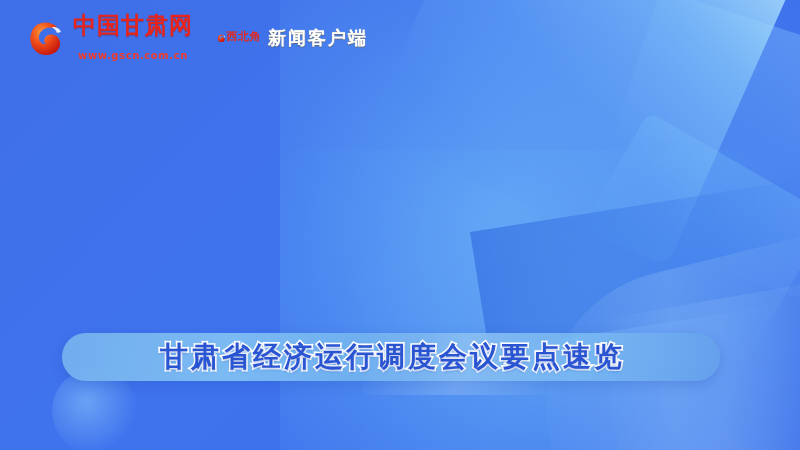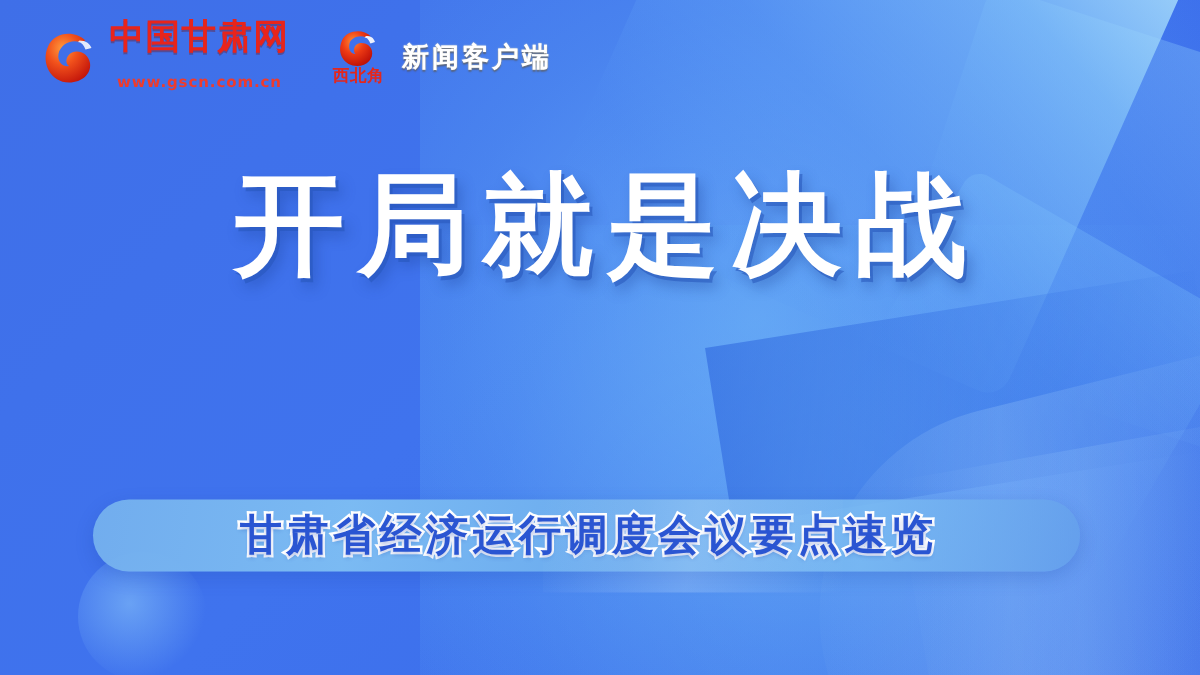--- a/index.html
+++ b/index.html
@@ -171,21 +171,20 @@
     letter-spacing: 0.6px;
     white-space: nowrap;
   }
   .brand2 { margin-left: 10px; }
   .mark2 {
     position: relative;
     width: 44px;
     height: 44px;
     flex: none;
     display: flex;
-    flex-direction: column;
     align-items: center;
     justify-content: center;
   }
   .mark2-sub {
     font-size: 11px;
     font-weight: bold;
     color: #e3271d;
     letter-spacing: 0.5px;
     margin-top: -2px;
     white-space: nowrap;
@@ -322,21 +321,20 @@
           <path d="M20 7 C23 7 25 8 26 11 L23 12 C22 10 21 8 19 8 Z" fill="#ffffff" opacity="0.9"></path>
         </svg>
         <span class="mark2-sub">西北角</span>
       </span>
       <span class="app-name">新闻客户端</span>
     </div>
 
   </div>
 
   <div class="headline">
-    <div class="hl-line">开局就是决战</div>
   </div>
 
   <div class="pill">
     <span class="pill-sheen"></span>
     <span class="pill-text">甘肃省经济运行调度会议要点速览</span>
   </div>
 
 </div>
 
 </body></html>

